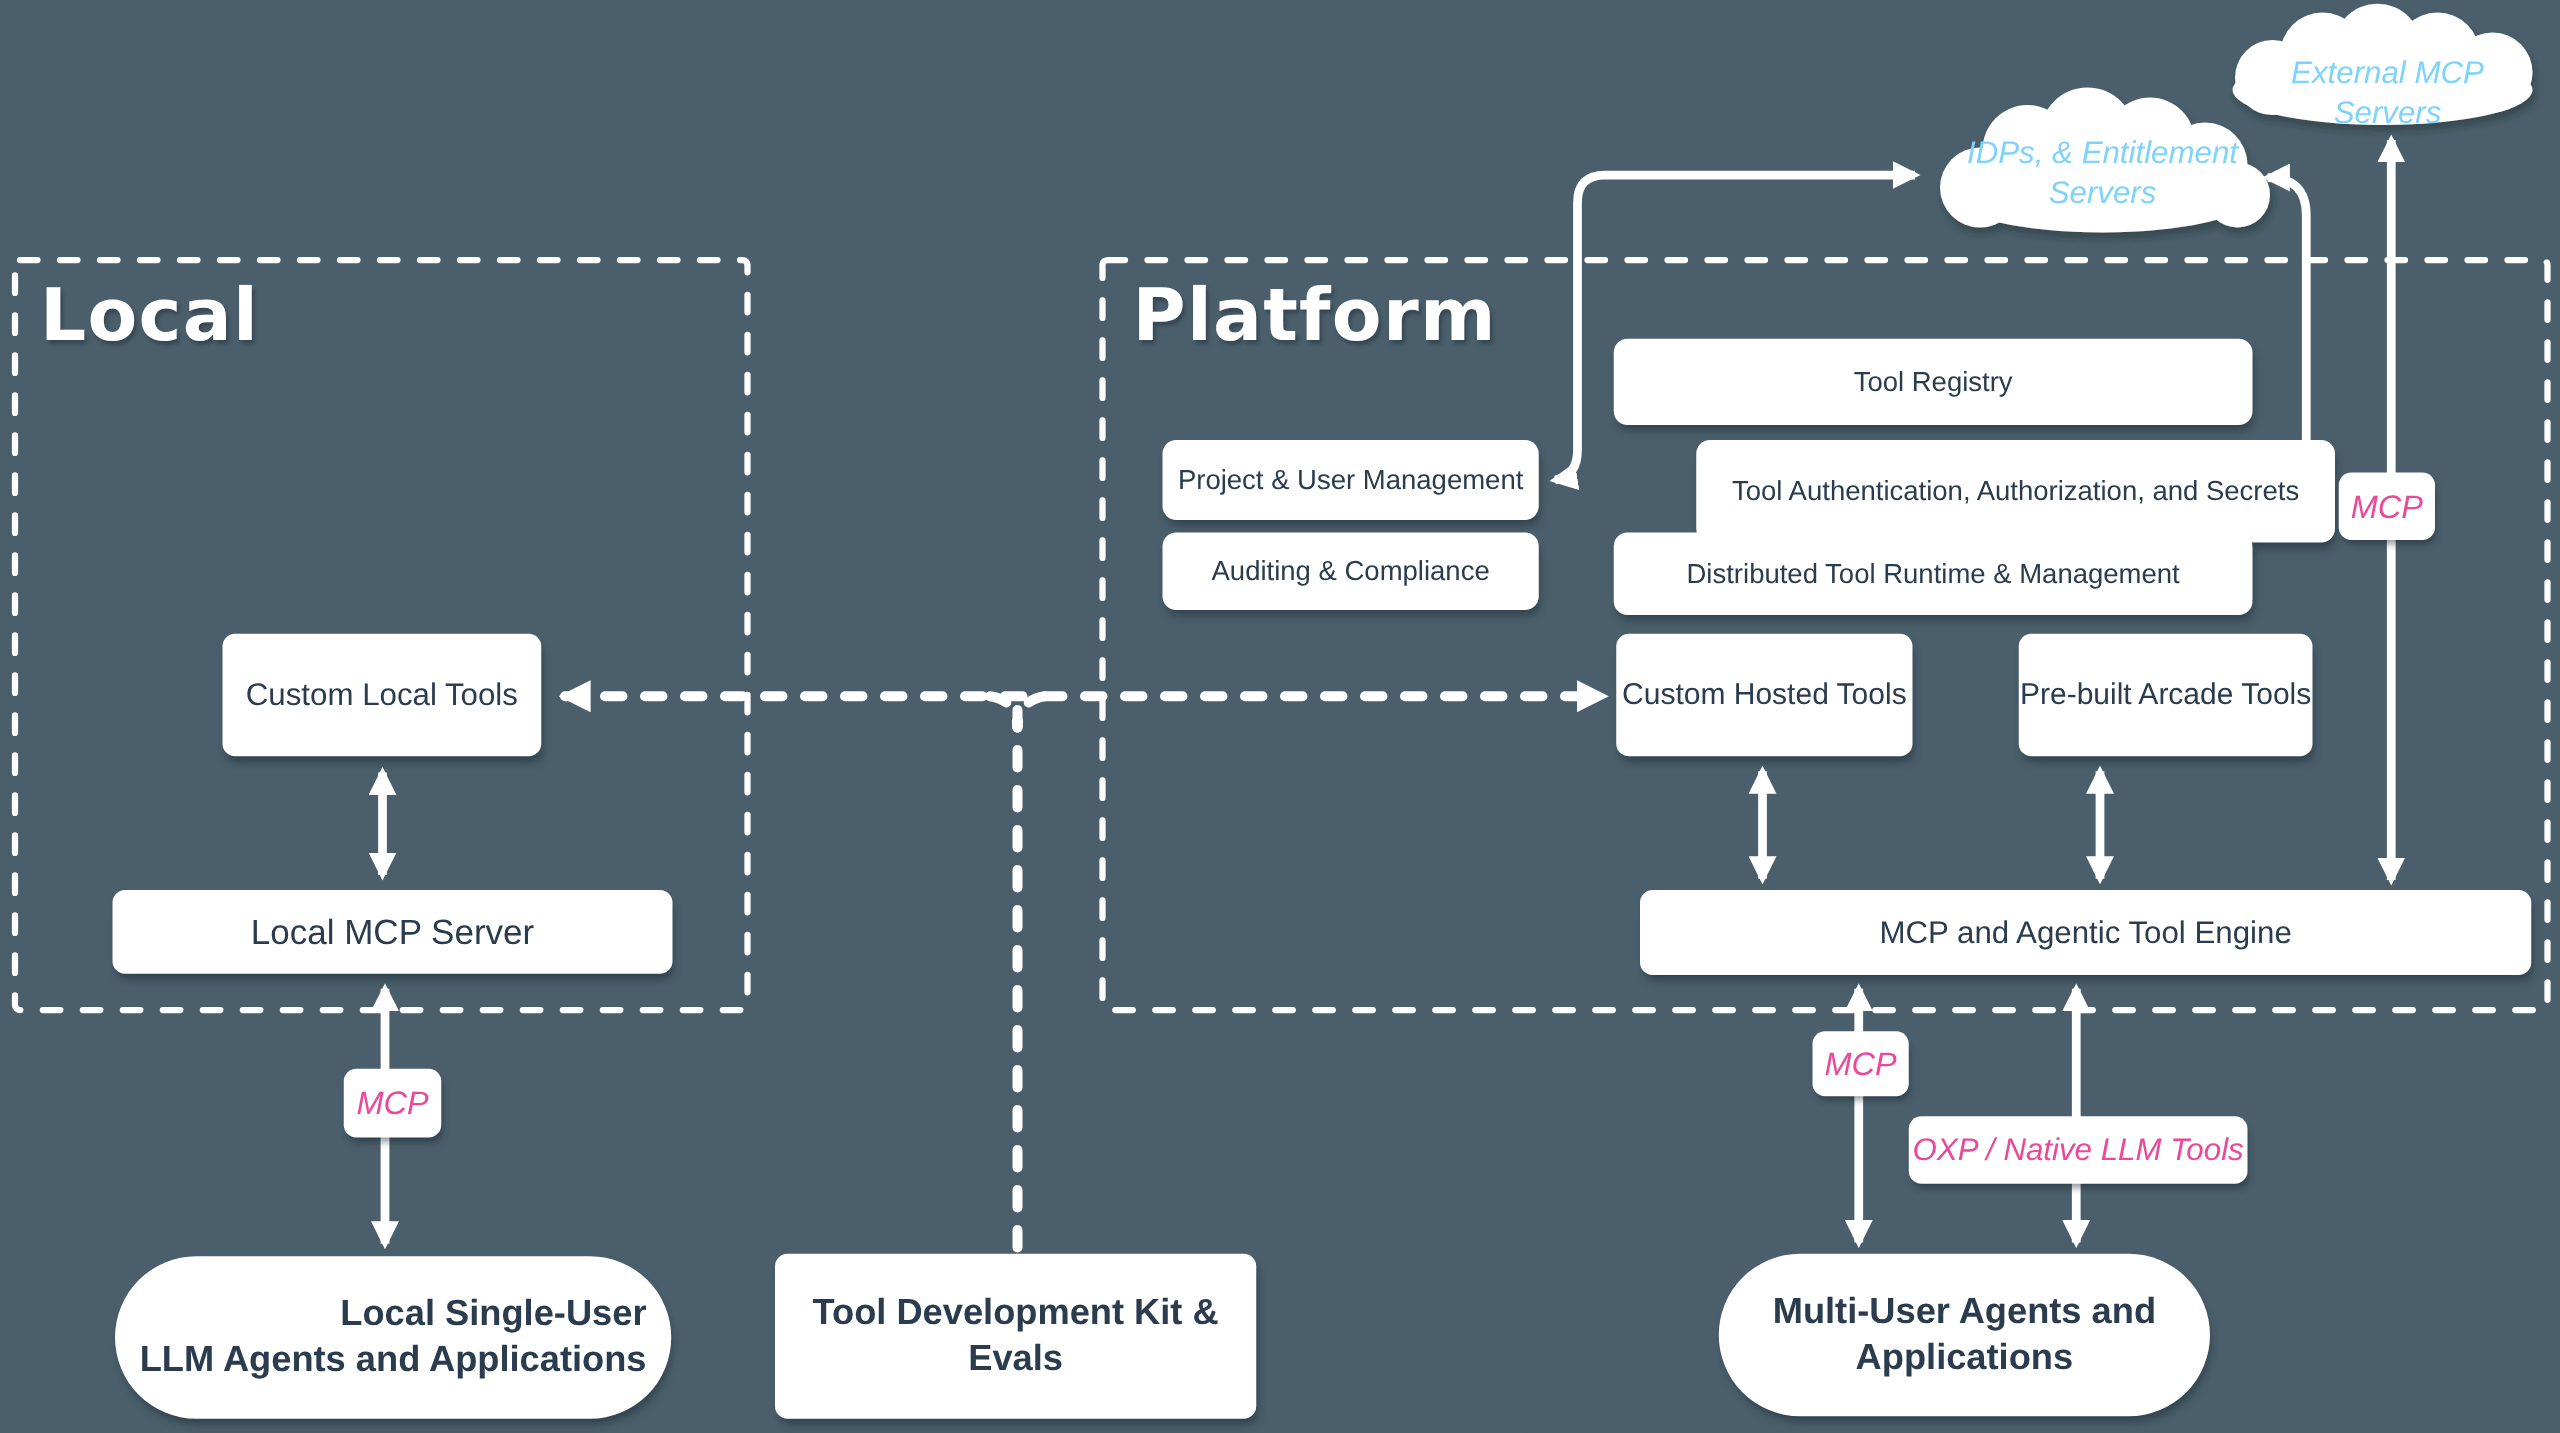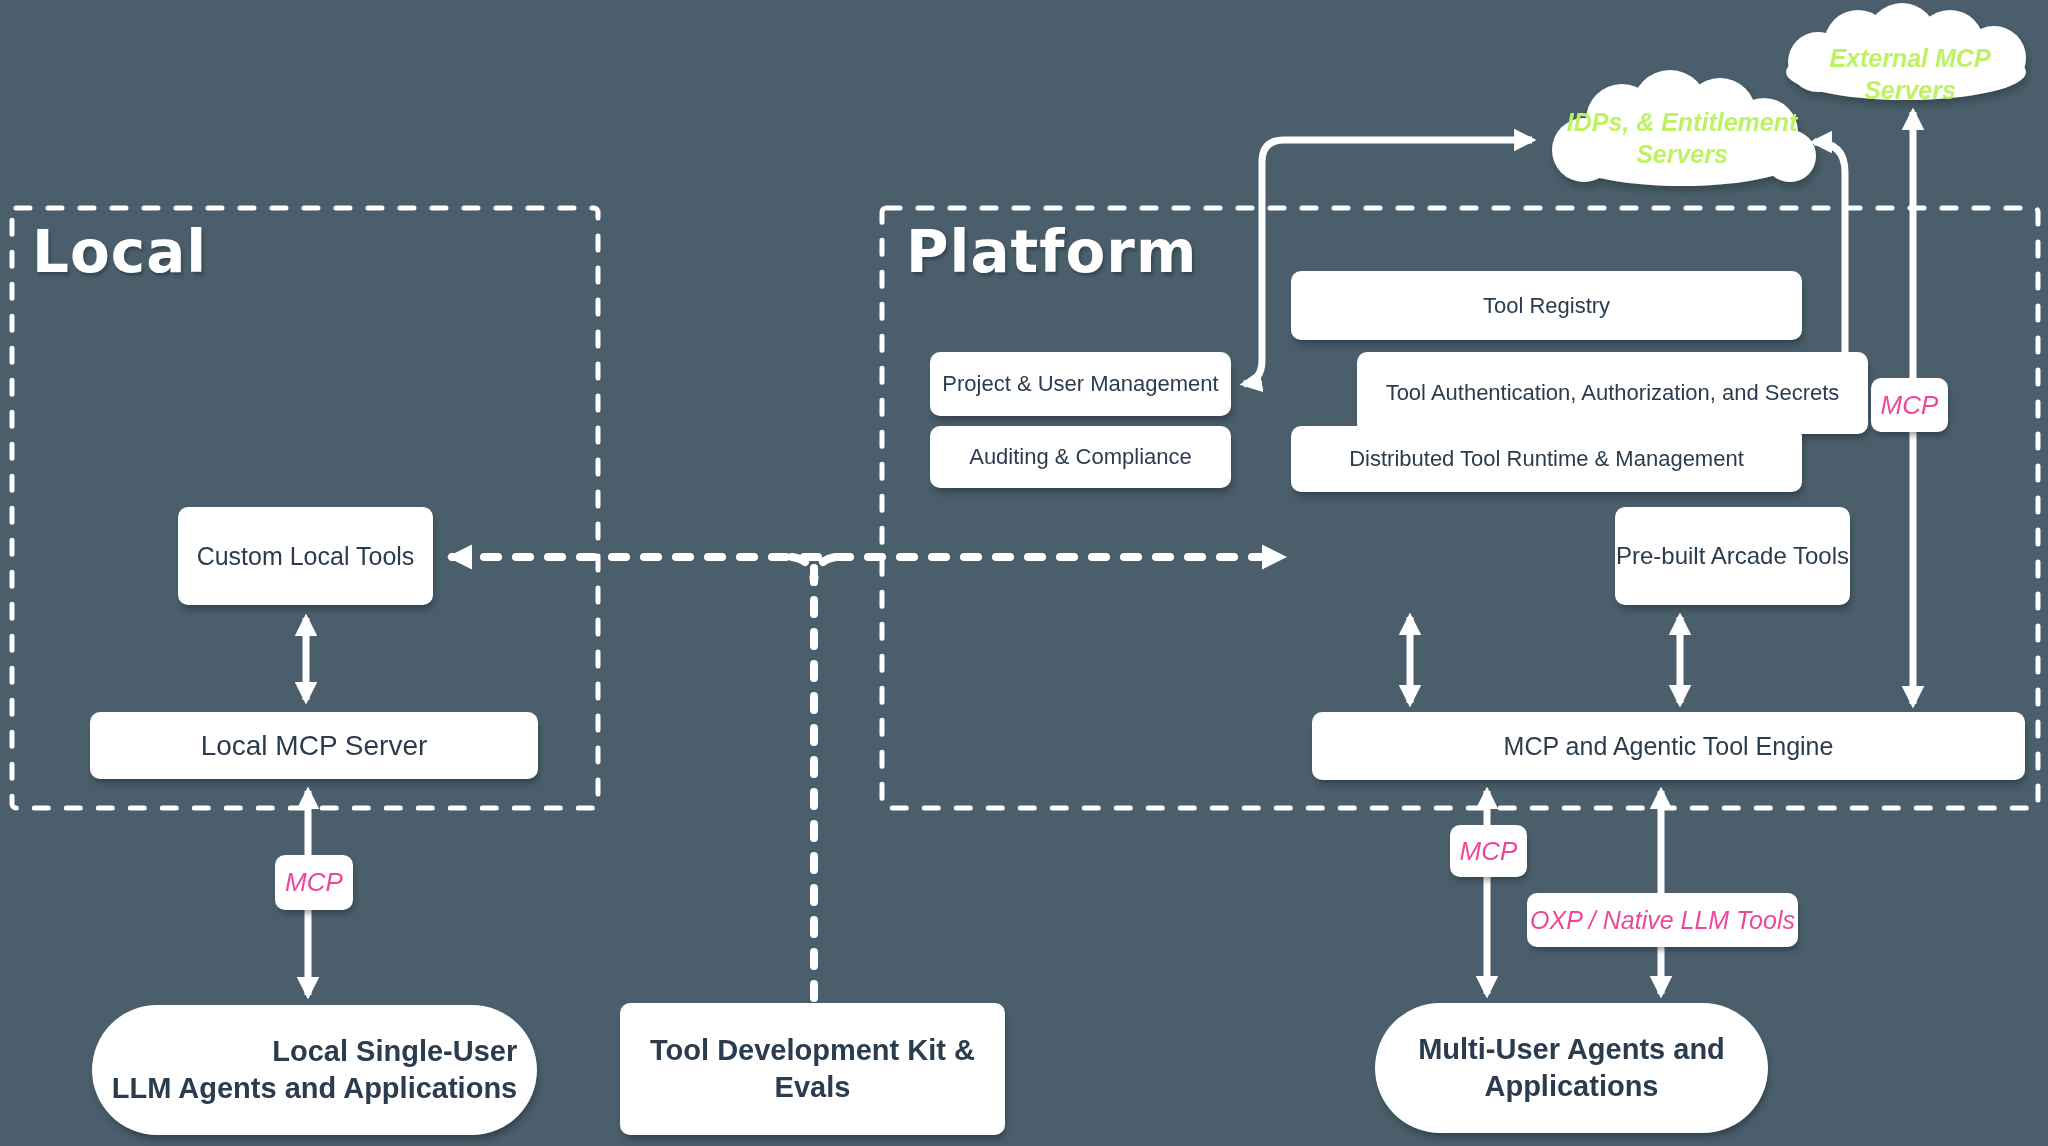--- a/index.html
+++ b/index.html
@@ -10,39 +10,39 @@
   }
   #diagram{position:absolute;left:0;top:0;width:2048px;height:1146px;}
   svg.layer{position:absolute;left:0;top:0;}
   .abs{position:absolute;box-sizing:border-box;}
   .wbox{
     background:#ffffff;border-radius:10px;
     display:flex;align-items:center;justify-content:center;text-align:center;
     color:#2a3c4e;font-weight:500;white-space:nowrap;
     box-shadow:2px 6px 7px -2px rgba(18,28,40,.45);
   }
-  .f22{font-size:22px;}
+  .f22{font-size:22px;border-radius:11px;}
   .f25{font-size:25px;}
   .bold-node{
     font-weight:700;font-size:29px;line-height:37px;white-space:normal;
   }
   .pill{border-radius:66px;}
   .edge-label{
     background:#ffffff;border-radius:10px;
     display:flex;align-items:center;justify-content:center;
     color:#ec4899;font-style:italic;font-weight:500;font-size:26px;
     box-shadow:2px 5px 6px -2px rgba(18,28,40,.45);white-space:nowrap;
   }
   .section-title{
     color:#ffffff;font-weight:700;font-size:58px;letter-spacing:1px;
     font-family:"DejaVu Sans","Liberation Sans",sans-serif;
     text-shadow:2px 3px 3px rgba(20,30,42,.35);
   }
   .cloud-text{
-    color:#bef264;font-style:italic;font-weight:700;font-size:25px;
+    color:#7dd3fc;font-style:italic;font-weight:400;font-size:25px;
     text-align:center;line-height:32px;
   }
 </style>
 </head>
 <body>
 
 <div id="diagram">
 
   <svg class="layer" width="2048" height="1146" viewBox="0 0 2048 1146">
     <defs>
@@ -105,20 +105,21 @@
   </div>
 
   <div class="abs wbox f25" style="left:178px;top:507px;width:255px;height:98px;">Custom Local Tools</div>
   <div class="abs wbox f25" style="left:90px;top:712px;width:448px;height:67px;font-size:28px;">Local MCP Server</div>
 
   <div class="abs wbox f22" style="left:1291px;top:271px;width:511px;height:69px;">Tool Registry</div>
   <div class="abs wbox f22" style="left:930px;top:352px;width:301px;height:64px;">Project &amp; User Management</div>
   <div class="abs wbox f22" style="left:1337px;top:352px;width:511px;height:82px;margin-left:20px;">Tool Authentication, Authorization, and Secrets</div>
   <div class="abs wbox f22" style="left:930px;top:426px;width:301px;height:62px;">Auditing &amp; Compliance</div>
   <div class="abs wbox f22" style="left:1291px;top:426px;width:511px;height:66px;">Distributed Tool Runtime &amp; Management</div>
+  <div class="abs wbox f25" style="left:1293px;top:507px;width:237px;height:98px;font-size:24px;">Custom Hosted Tools</div>
   <div class="abs wbox f25" style="left:1567px;top:507px;width:235px;height:98px;font-size:24px;margin-left:48px;">Pre-built Arcade Tools</div>
   <div class="abs wbox f25" style="left:1292px;top:712px;width:713px;height:68px;margin-left:20px;">MCP and Agentic Tool Engine</div>
 
   <div class="abs edge-label" style="left:275px;top:855px;width:78px;height:55px;">MCP</div>
   <div class="abs edge-label" style="left:1450px;top:825px;width:77px;height:52px;">MCP</div>
   <div class="abs edge-label" style="left:1871px;top:378px;width:77px;height:54px;">MCP</div>
   <div class="abs edge-label" style="left:1527px;top:893px;width:271px;height:54px;font-size:25px;">OXP / Native LLM Tools</div>
 
   <div class="abs wbox pill bold-node" style="left:92px;top:1005px;width:445px;height:130px;text-align:right;">
     <div>

